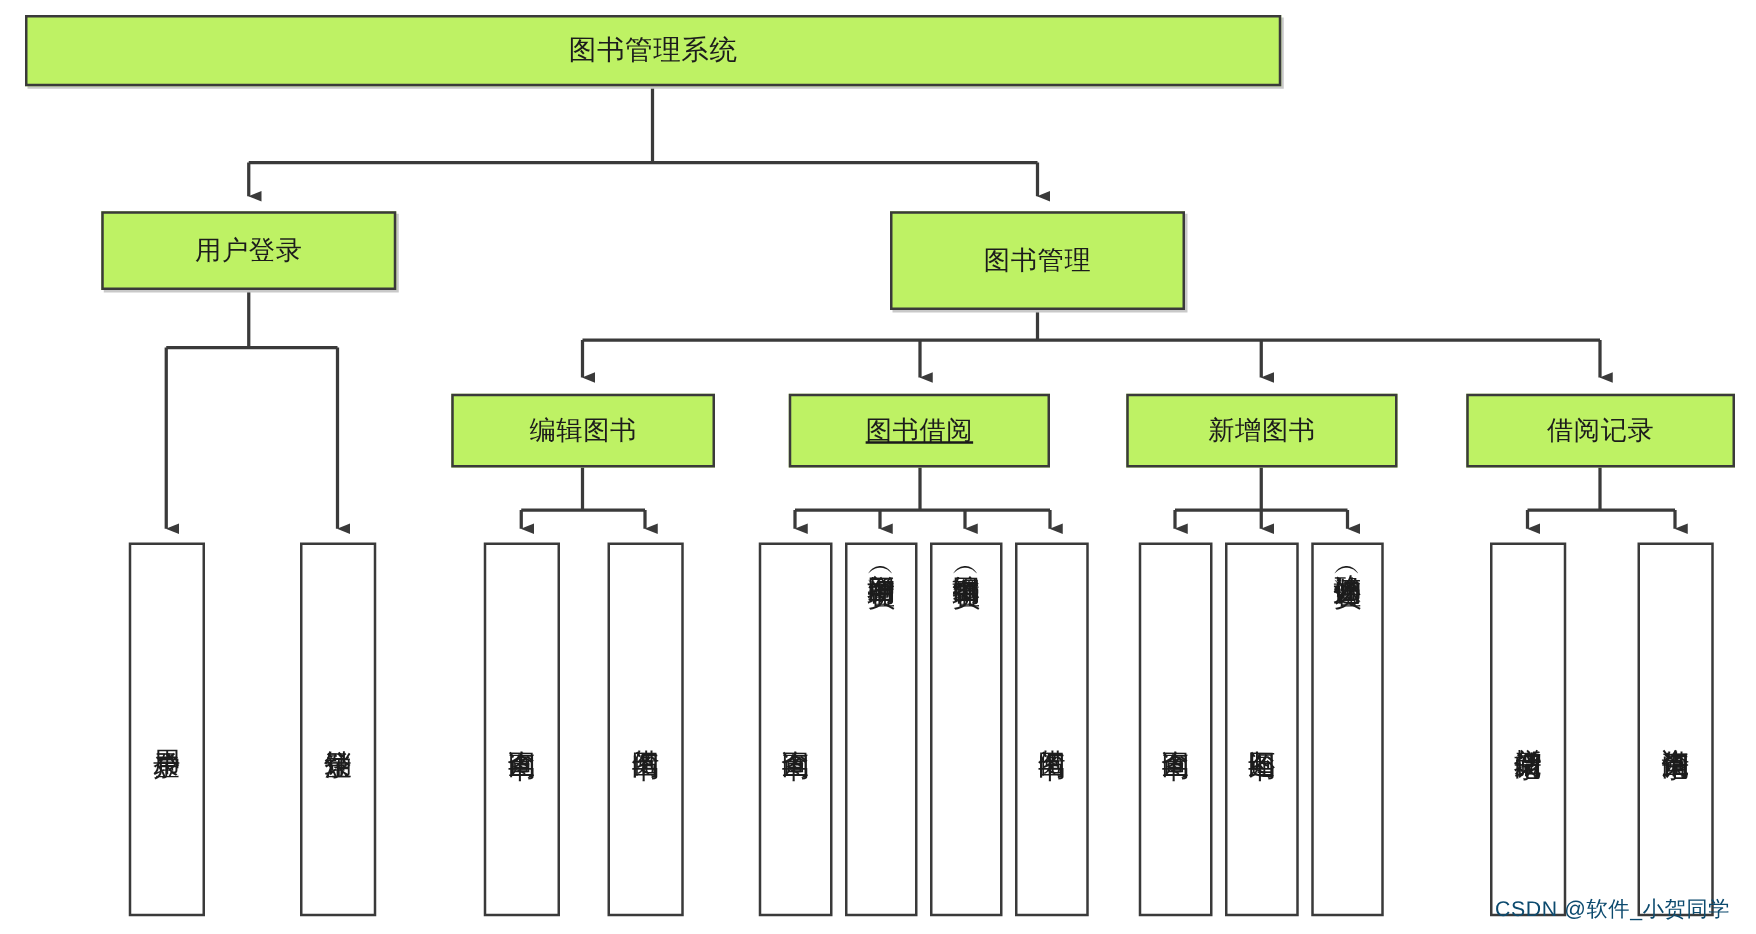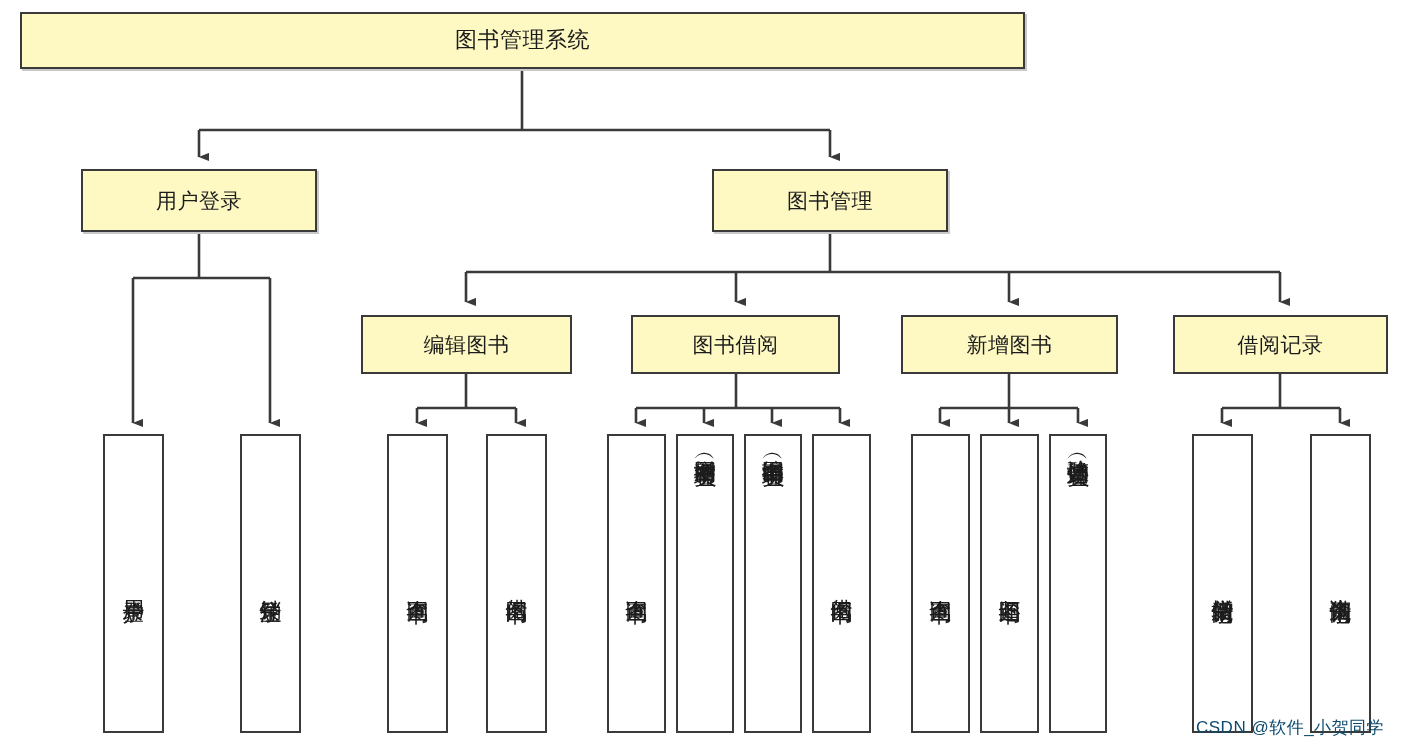--- a/index.html
+++ b/index.html
@@ -23,21 +23,21 @@
   svg.layer {
     position: absolute;
     left: 0;
     top: 0;
     width: 1405px;
     height: 747px;
   }
   .node-box {
     position: absolute;
     box-sizing: border-box;
-    background: #fef9c3;
+    background: #bef264;
     border: 2.5px solid #3a3a3a;
     display: flex;
     align-items: center;
     justify-content: center;
     color: #1a1a1a;
   }
   .node-box.shadowed {
     box-shadow: 2px 2px 0 0 #c9c9c9;
   }
   .node-label-h {
@@ -142,29 +142,29 @@
   </svg>
 
   <div class="node-box shadowed" style="left:20px; top:12px; width:1005px; height:57px;">
     <span class="node-label-h root">图书管理系统</span>
   </div>
 
   <div class="node-box shadowed" style="left:81px; top:169px; width:236px; height:63px;">
     <span class="node-label-h">用户登录</span>
   </div>
 
-  <div class="node-box shadowed" style="left:712px; top:169px; width:236px; height:63px;">
+  <div class="node-box shadowed" style="left:712px; top:169px; width:236px; height:79px;">
     <span class="node-label-h">图书管理</span>
   </div>
 
   <div class="node-box" style="left:361px; top:315px; width:211px; height:59px;">
     <span class="node-label-h">编辑图书</span>
   </div>
 
-  <div class="node-box" style="left:631px; top:315px; width:209px; height:59px;">
+  <div class="node-box" style="left:631px; top:315px; width:209px; height:59px;text-decoration:underline;">
     <span class="node-label-h">图书借阅</span>
   </div>
 
   <div class="node-box" style="left:901px; top:315px; width:217px; height:59px;">
     <span class="node-label-h">新增图书</span>
   </div>
 
   <div class="node-box" style="left:1173px; top:315px; width:215px; height:59px;">
     <span class="node-label-h">借阅记录</span>
   </div>

